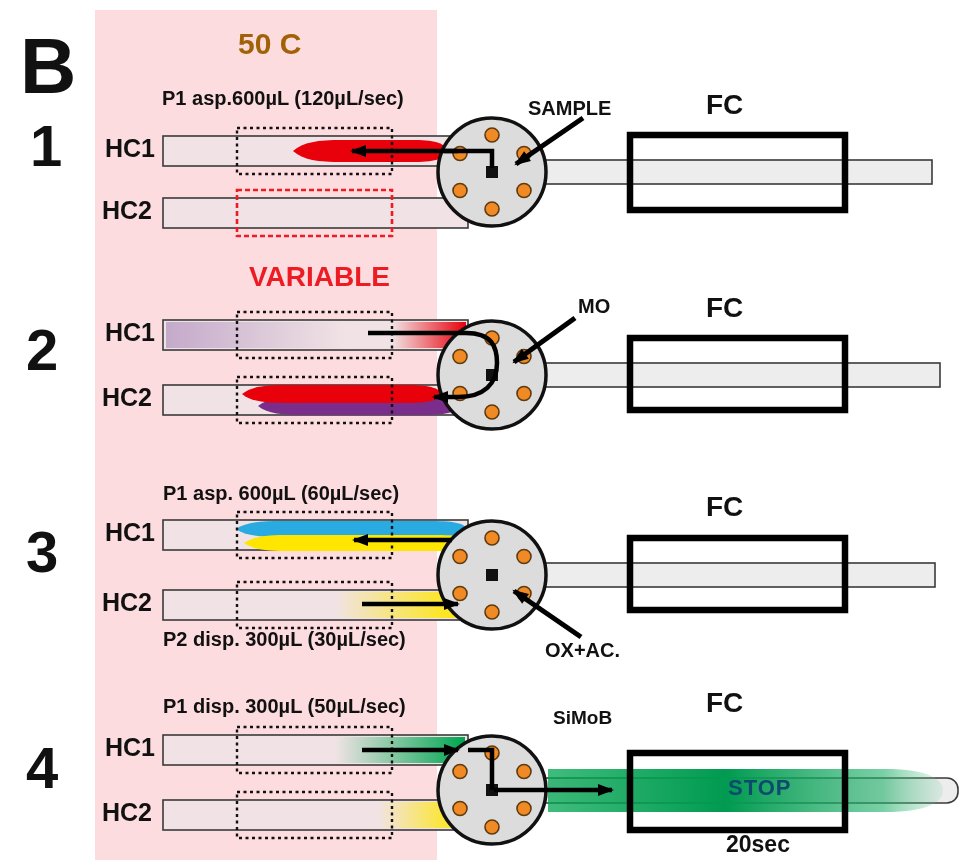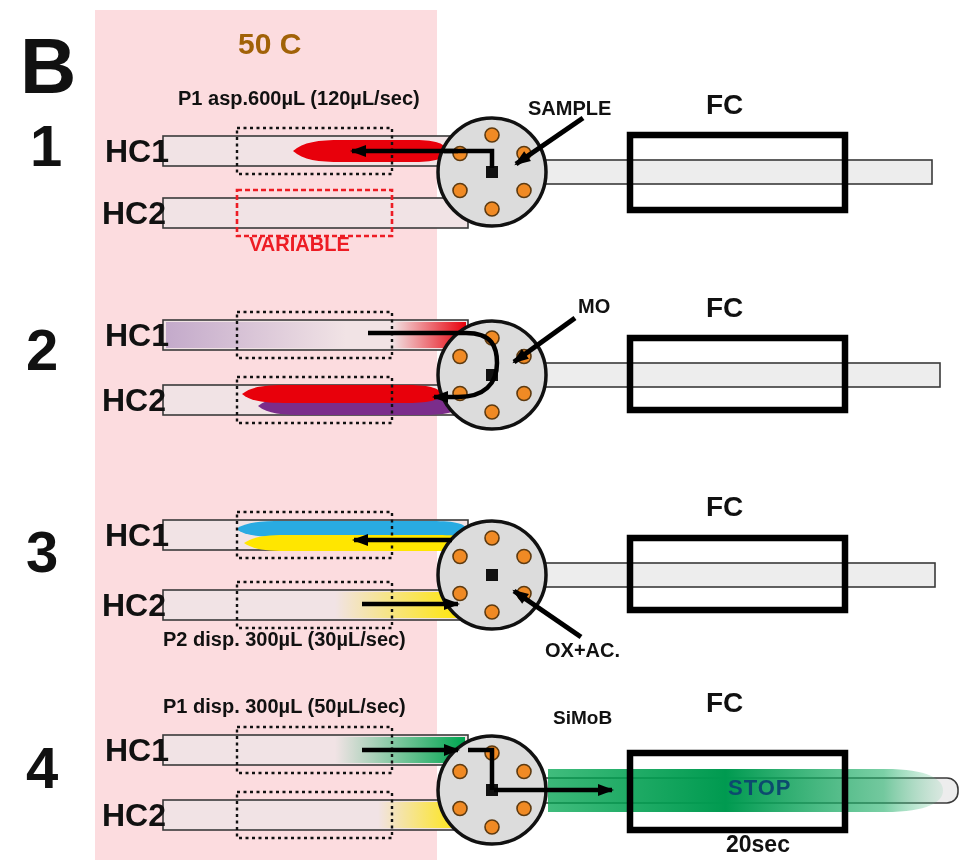--- a/index.html
+++ b/index.html
@@ -5,25 +5,25 @@
   html,body{margin:0;padding:0;background:#fff;}
   .canvas{position:relative;width:970px;height:860px;background:#ffffff;overflow:hidden;
           font-family:"Liberation Sans",sans-serif;}
   .heat-bg{position:absolute;left:95px;top:10px;width:342px;height:850px;background:#fcdcdf;z-index:0;}
   svg.layer{position:absolute;left:0;top:0;z-index:1;}
   .lbl{position:absolute;font-weight:700;color:#111;white-space:nowrap;z-index:3;line-height:1.05;}
   .panel{font-size:78px;font-weight:900;}
   .temp{font-size:30px;color:#a16207;}
   .stepnum{font-size:58px;font-weight:800;}
   .pump{font-size:20px;}
-  .hc{font-size:32px;}
+  .hc{font-size:25px;}
   .vlabel{font-size:20px;}
   .vlabel-sm{font-size:19px;}
   .fc{font-size:28px;}
-  .variable{font-size:20px;color:#ed1c24;}
+  .variable{font-size:28px;color:#ed1c24;margin-top:28px;}
   .stop{font-size:22px;color:#0c4a6e;letter-spacing:1px;}
   .time{font-size:23px;margin-left:28px;}
 
   .tube{fill:#f1e3e5;stroke:#3a3a3a;stroke-width:1.6;}
   .outtube{fill:#ededed;stroke:#3a3a3a;stroke-width:1.6;}
   .dotted{fill:none;stroke:#111;stroke-width:2.4;stroke-dasharray:3 3.5;}
   .dotted-red{fill:none;stroke:#ed1c24;stroke-width:2.6;stroke-dasharray:5 3;}
   .valve-body{fill:#dcdcdc;stroke:#111;stroke-width:3.5;}
   .port{fill:#f08a24;stroke:#5d3a10;stroke-width:1.6;}
   .channel{fill:none;stroke:#000;stroke-width:4.5;}
@@ -160,21 +160,22 @@
   </svg>
 
   <div class="lbl panel" style="left:20px;top:26px">B</div>
   <div class="lbl temp" style="left:238px;top:28px">50 C</div>
 
   <div class="lbl stepnum" style="left:30px;top:116px">1</div>
   <div class="lbl stepnum" style="left:26px;top:320px">2</div>
   <div class="lbl stepnum" style="left:26px;top:522px">3</div>
   <div class="lbl stepnum" style="left:26px;top:738px">4</div>
 
-  <div class="lbl pump" style="left:178px;top:88px">P1 asp.600µL (120µL/sec)</div>
+  <div class="lbl pump" style="left:162px;top:88px">P1 asp.600µL (120µL/sec)</div>
+  <div class="lbl pump" style="left:163px;top:483px">P1 asp. 600µL (60µL/sec)</div>
   <div class="lbl pump" style="left:163px;top:629px">P2 disp. 300µL (30µL/sec)</div>
   <div class="lbl pump" style="left:163px;top:696px">P1 disp. 300µL (50µL/sec)</div>
 
   <div class="lbl hc" style="left:105px;top:135px">HC1</div>
   <div class="lbl hc" style="left:102px;top:197px">HC2</div>
   <div class="lbl hc" style="left:105px;top:319px">HC1</div>
   <div class="lbl hc" style="left:102px;top:384px">HC2</div>
   <div class="lbl hc" style="left:105px;top:519px">HC1</div>
   <div class="lbl hc" style="left:102px;top:589px">HC2</div>
   <div class="lbl hc" style="left:105px;top:734px">HC1</div>

